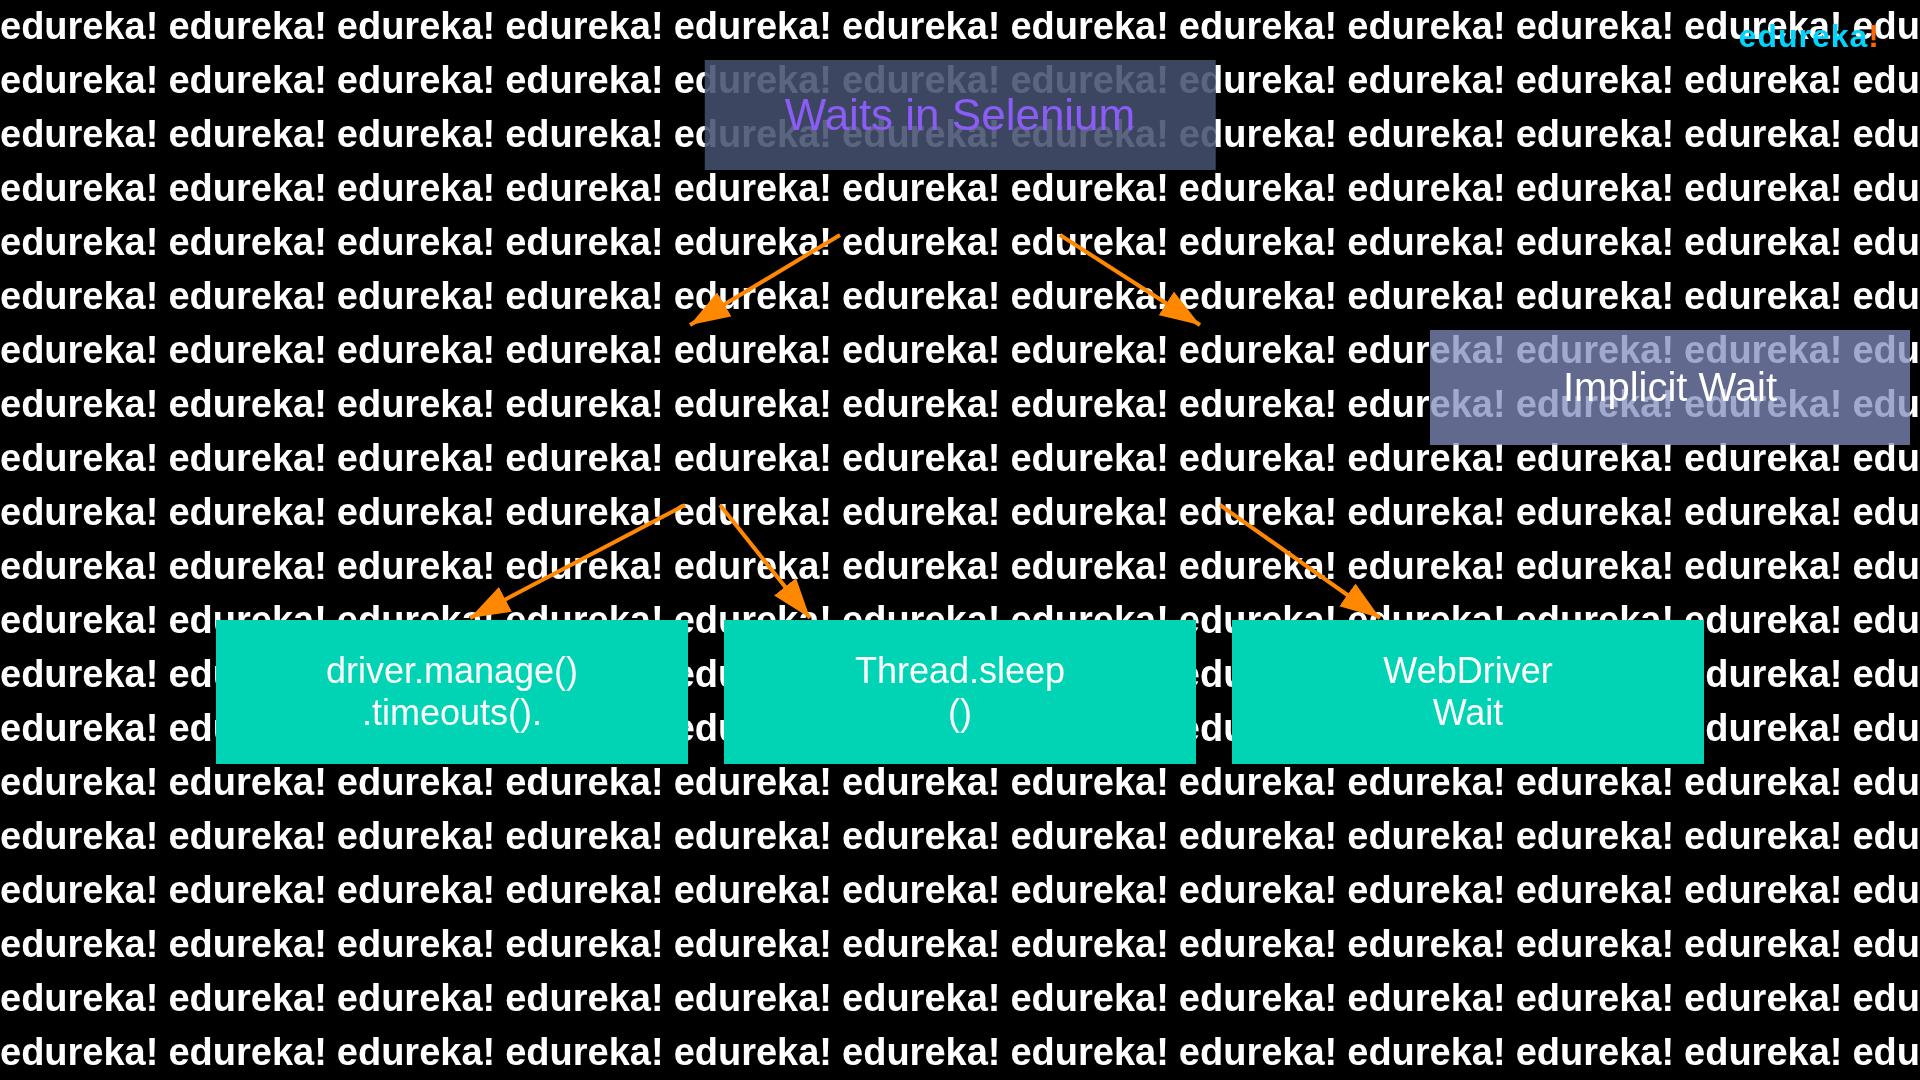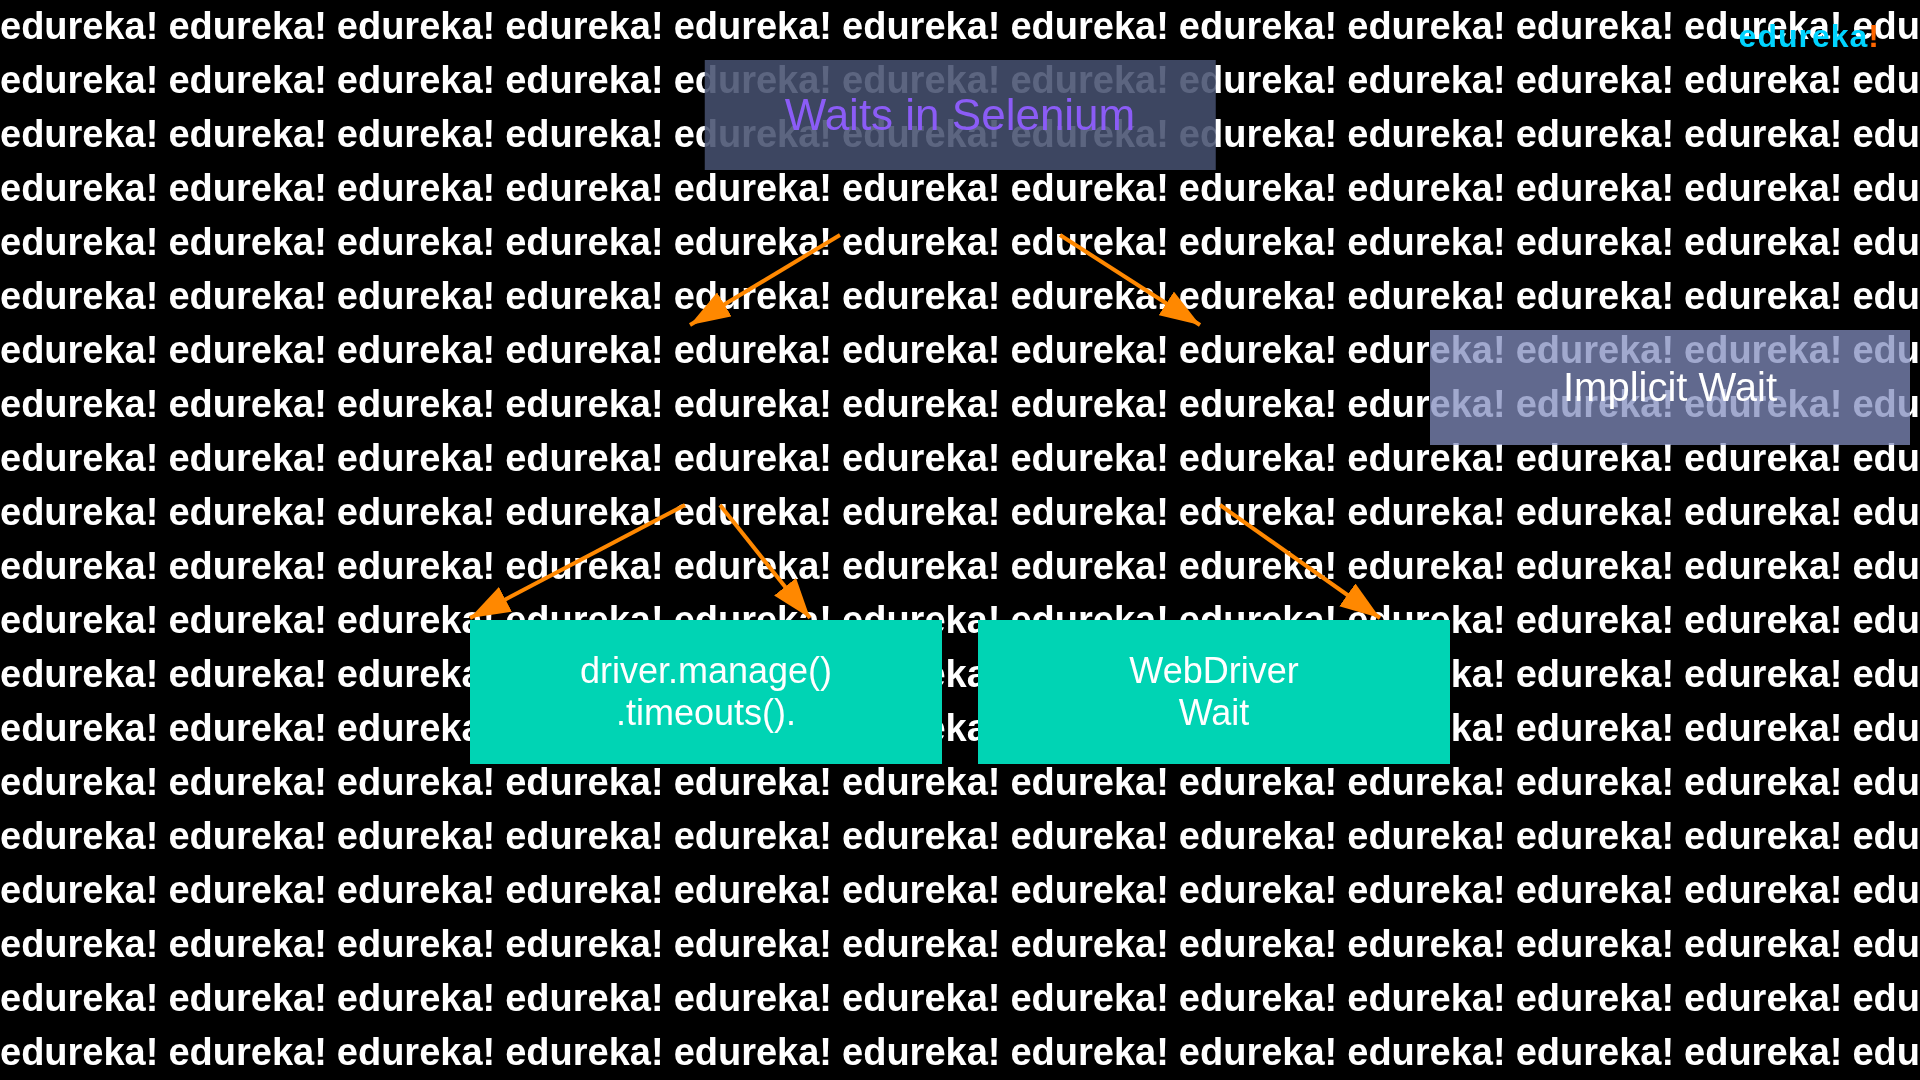--- a/index.html
+++ b/index.html
@@ -438,15 +438,18 @@
   <div class="middle-box">
     <span>Implicit Wait</span>
   </div>
 </div>
 
 <div class="bottom-row">
   <div class="bottom-box">
     <span>driver.manage()<br>.timeouts().</span>
   </div>
   <div class="bottom-box">
+    <span>Thread.sleep<br>()</span>
+  </div>
+  <div class="bottom-box">
     <span>WebDriver<br>Wait</span>
   </div>
 </div>
 
 </body></html>

